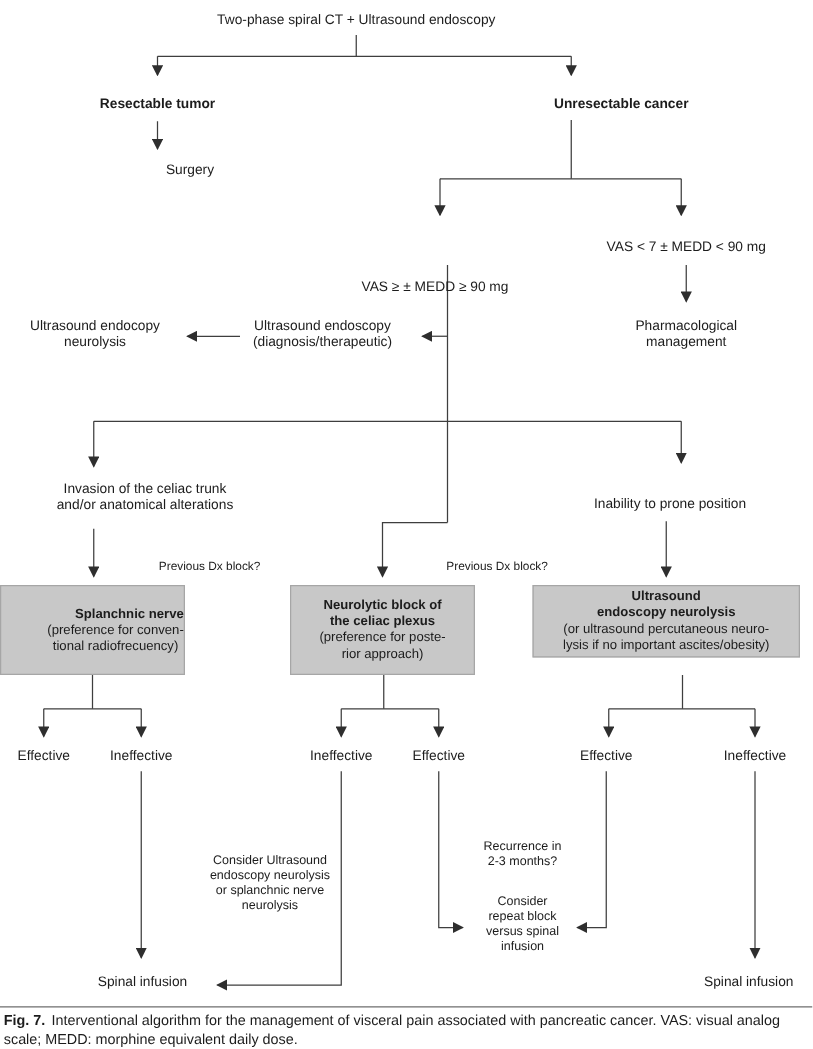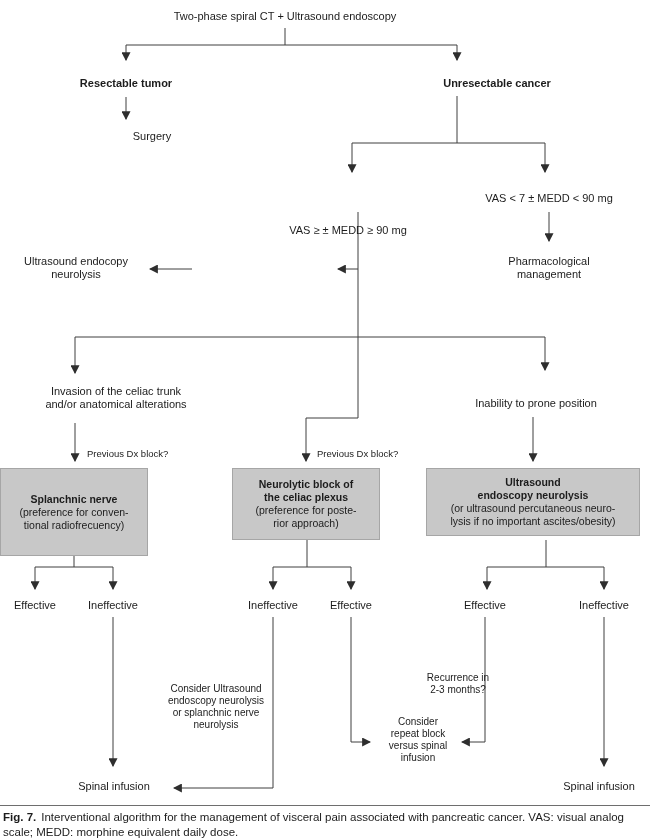--- a/index.html
+++ b/index.html
@@ -11,21 +11,21 @@
     padding-left:45px;
   }
   .wires{position:absolute;left:0;top:0;pointer-events:none;}
   .node{
     position:absolute;transform:translateX(-50%);
     text-align:center;white-space:pre-line;
     font-size:11px;line-height:13px;
   }
   .bold{font-weight:bold;}
   .small{font-size:10px;line-height:12px;}
-  .tiny{font-size:9.5px;line-height:11px;transform:none;text-align:left;}
+  .tiny{font-size:9.5px;line-height:11px;transform:none;text-align:left;margin-left:40px;}
   .gbox{
     position:absolute;box-sizing:border-box;
     background:var(--box-fill,#c8c8c8);
     border:1px solid var(--box-border,#a6a6a6);
     display:flex;flex-direction:column;justify-content:center;
     text-align:center;white-space:pre-line;
     font-size:10.5px;line-height:13px;
   }
   .rule{position:absolute;left:0;width:650px;border-top:1px solid #6e6e6e;}
   .caption{
@@ -102,60 +102,62 @@
   <div class="node bold" style="left:126px;top:77px;">Resectable tumor</div>
   <div class="node bold" style="left:457px;top:77px;margin-left:40px;">Unresectable cancer</div>
 
   <div class="node" style="left:128px;top:130px;margin-left:24px;">Surgery</div>
 
   <div class="node" style="left:348px;top:205px;margin-top:19px;">VAS ≥ ± MEDD ≥ 90 mg</div>
   <div class="node" style="left:549px;top:192px;">VAS &lt; 7 ± MEDD &lt; 90 mg</div>
 
   <div class="node" style="left:549px;top:255px;">Pharmacological
 management</div>
+  <div class="node" style="left:258px;top:255px;">Ultrasound endoscopy
+(diagnosis/therapeutic)</div>
   <div class="node" style="left:76px;top:255px;">Ultrasound endocopy
 neurolysis</div>
 
   <div class="node" style="left:116px;top:385px;">Invasion of the celiac trunk
 and/or anatomical alterations</div>
   <div class="node" style="left:536px;top:397px;">Inability to prone position</div>
 
   <div class="node tiny" style="left:87px;top:448px;">Previous Dx block?</div>
   <div class="node tiny" style="left:317px;top:448px;">Previous Dx block?</div>
 
-  <div class="gbox" style="left:0;top:468px;width:148px;height:88px;">
+  <div class="gbox" style="left:0;top:468px;width:148px;height:72px;align-items:flex-end;">
     <div class="bold">Splanchnic nerve</div>
     <div>(preference for conven-
 tional radiofrecuency)</div>
   </div>
   <div class="gbox" style="left:232px;top:468px;width:148px;height:72px;">
     <div class="bold">Neurolytic block of
 the celiac plexus</div>
     <div>(preference for poste-
 rior approach)</div>
   </div>
-  <div class="gbox" style="left:426px;top:468px;width:214px;height:68px;">
+  <div class="gbox" style="left:426px;top:468px;width:214px;height:58px;">
     <div class="bold">Ultrasound
 endoscopy neurolysis</div>
     <div>(or ultrasound percutaneous neuro-
 lysis if no important ascites/obesity)</div>
   </div>
 
   <div class="node" style="left:35px;top:599px;">Effective</div>
   <div class="node" style="left:113px;top:599px;">Ineffective</div>
   <div class="node" style="left:273px;top:599px;">Ineffective</div>
   <div class="node" style="left:351px;top:599px;">Effective</div>
   <div class="node" style="left:485px;top:599px;">Effective</div>
   <div class="node" style="left:604px;top:599px;">Ineffective</div>
 
   <div class="node small" style="left:216px;top:683px;">Consider Ultrasound
 endoscopy neurolysis
 or splanchnic nerve
 neurolysis</div>
-  <div class="node small" style="left:418px;top:672px;margin-left:40px;">Recurrence in
+  <div class="node small" style="left:418px;top:672px;">Recurrence in
 2-3 months?</div>
   <div class="node small" style="left:418px;top:716px;">Consider
 repeat block
 versus spinal
 infusion</div>
 
   <div class="node" style="left:114px;top:780px;">Spinal infusion</div>
   <div class="node" style="left:599px;top:780px;">Spinal infusion</div>
 
   <div class="rule" style="top:805px;"></div>

